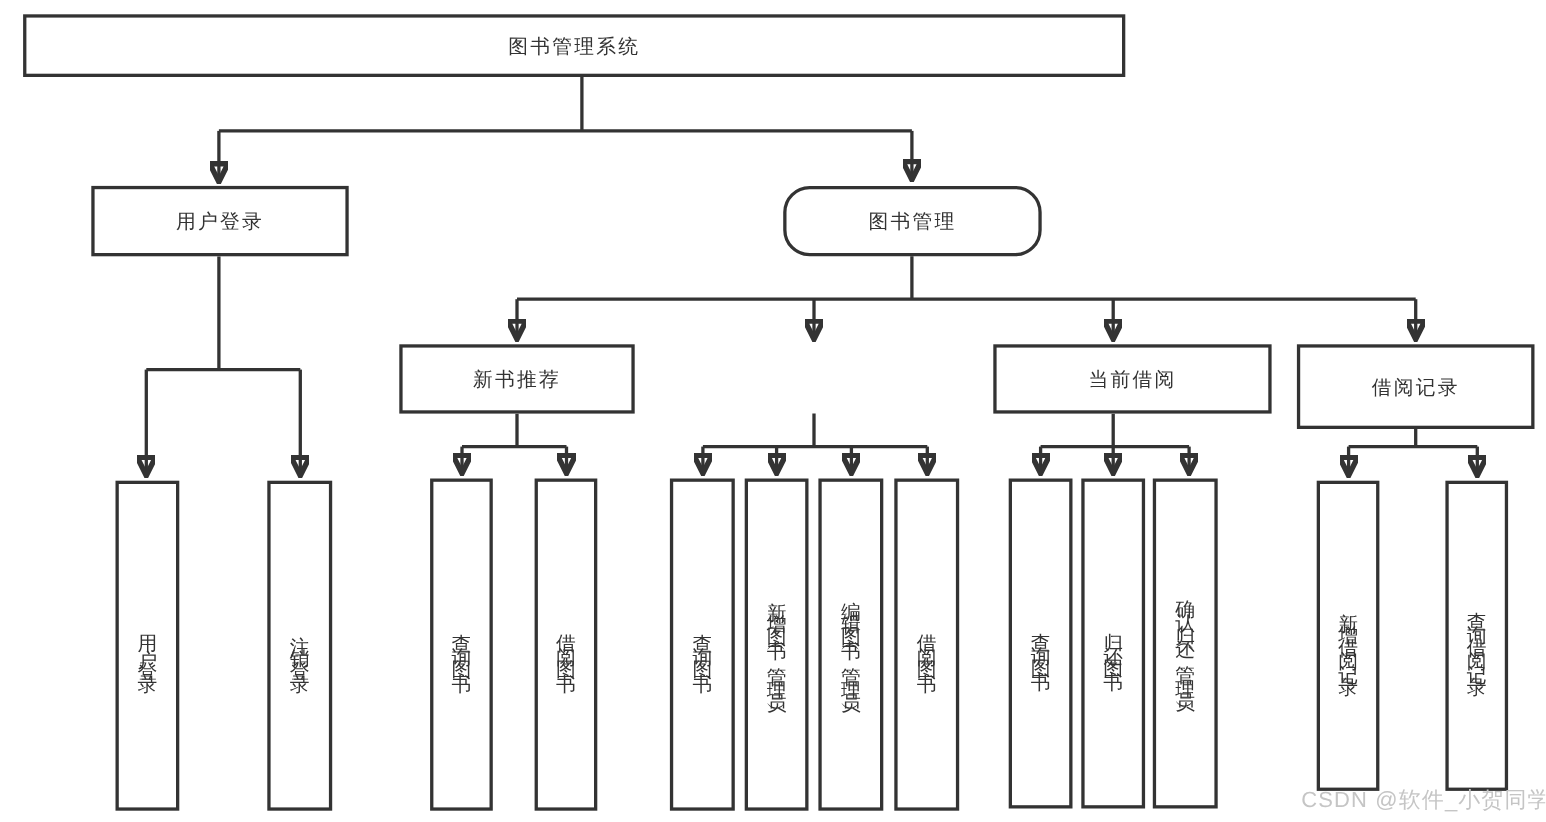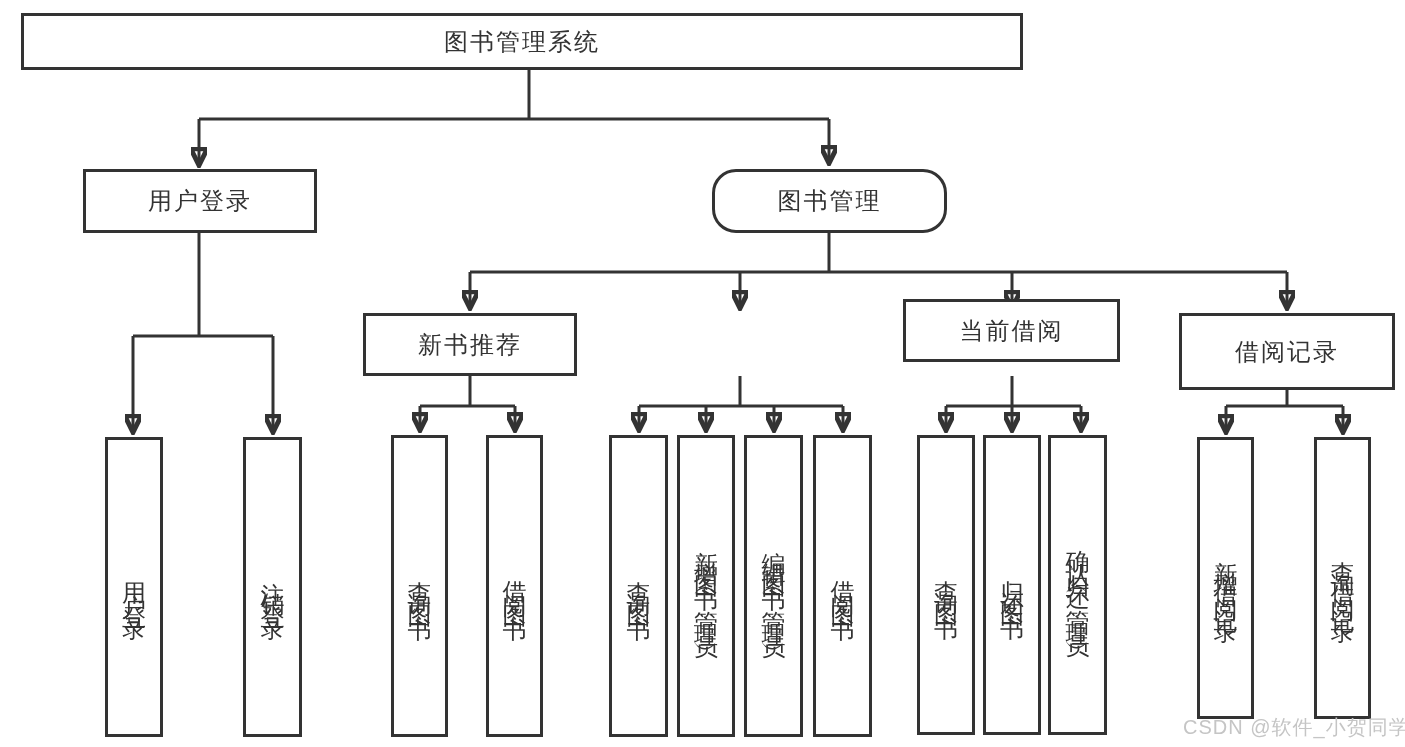--- a/index.html
+++ b/index.html
@@ -5,21 +5,21 @@
   html,body{margin:0;padding:0;background:#ffffff;}
   .stage{
     position:relative;width:1405px;height:747px;background:#ffffff;
     font-family:"Liberation Sans",sans-serif;overflow:hidden;color:#333333;
   }
   svg.wires{position:absolute;left:0;top:0;width:1405px;height:747px;}
   svg.wires path{stroke:#333333;stroke-width:3;fill:none;}
   .node{
     position:absolute;box-sizing:border-box;border:3px solid #333333;background:#ffffff;
     display:flex;align-items:center;justify-content:center;
-    font-size:24px;letter-spacing:2px;color:#333333;
+    font-size:18px;letter-spacing:2px;color:#333333;
   }
   .node.hlabel span{white-space:nowrap;}
   .node.vnode span{
     writing-mode:vertical-rl;text-orientation:mixed;
     letter-spacing:12px;line-height:1;white-space:nowrap;
   }
   .watermark{
     position:absolute;left:1183px;top:714px;
     font-size:20px;letter-spacing:1px;color:#c5c5c5;white-space:nowrap;
   }
@@ -77,21 +77,21 @@
   <div class="node hlabel" style="left:83px;top:169px;width:234px;height:64px;">
     <span>用户登录</span>
   </div>
   <div class="node hlabel" style="left:712px;top:169px;width:235px;height:64px;border-radius:24px;">
     <span>图书管理</span>
   </div>
 
   <div class="node hlabel" style="left:363px;top:313px;width:214px;height:63px;">
     <span>新书推荐</span>
   </div>
-  <div class="node hlabel" style="left:903px;top:299px;width:217px;height:63px;">
+  <div class="node hlabel" style="left:903px;top:313px;width:253px;height:63px;">
     <span>当前借阅</span>
   </div>
   <div class="node hlabel" style="left:1179px;top:313px;width:216px;height:77px;">
     <span>借阅记录</span>
   </div>
 
   <div class="node vnode" style="left:105px;top:437px;width:58px;height:300px;">
     <span>用户登录</span>
   </div>
   <div class="node vnode" style="left:243px;top:437px;width:59px;height:300px;">

